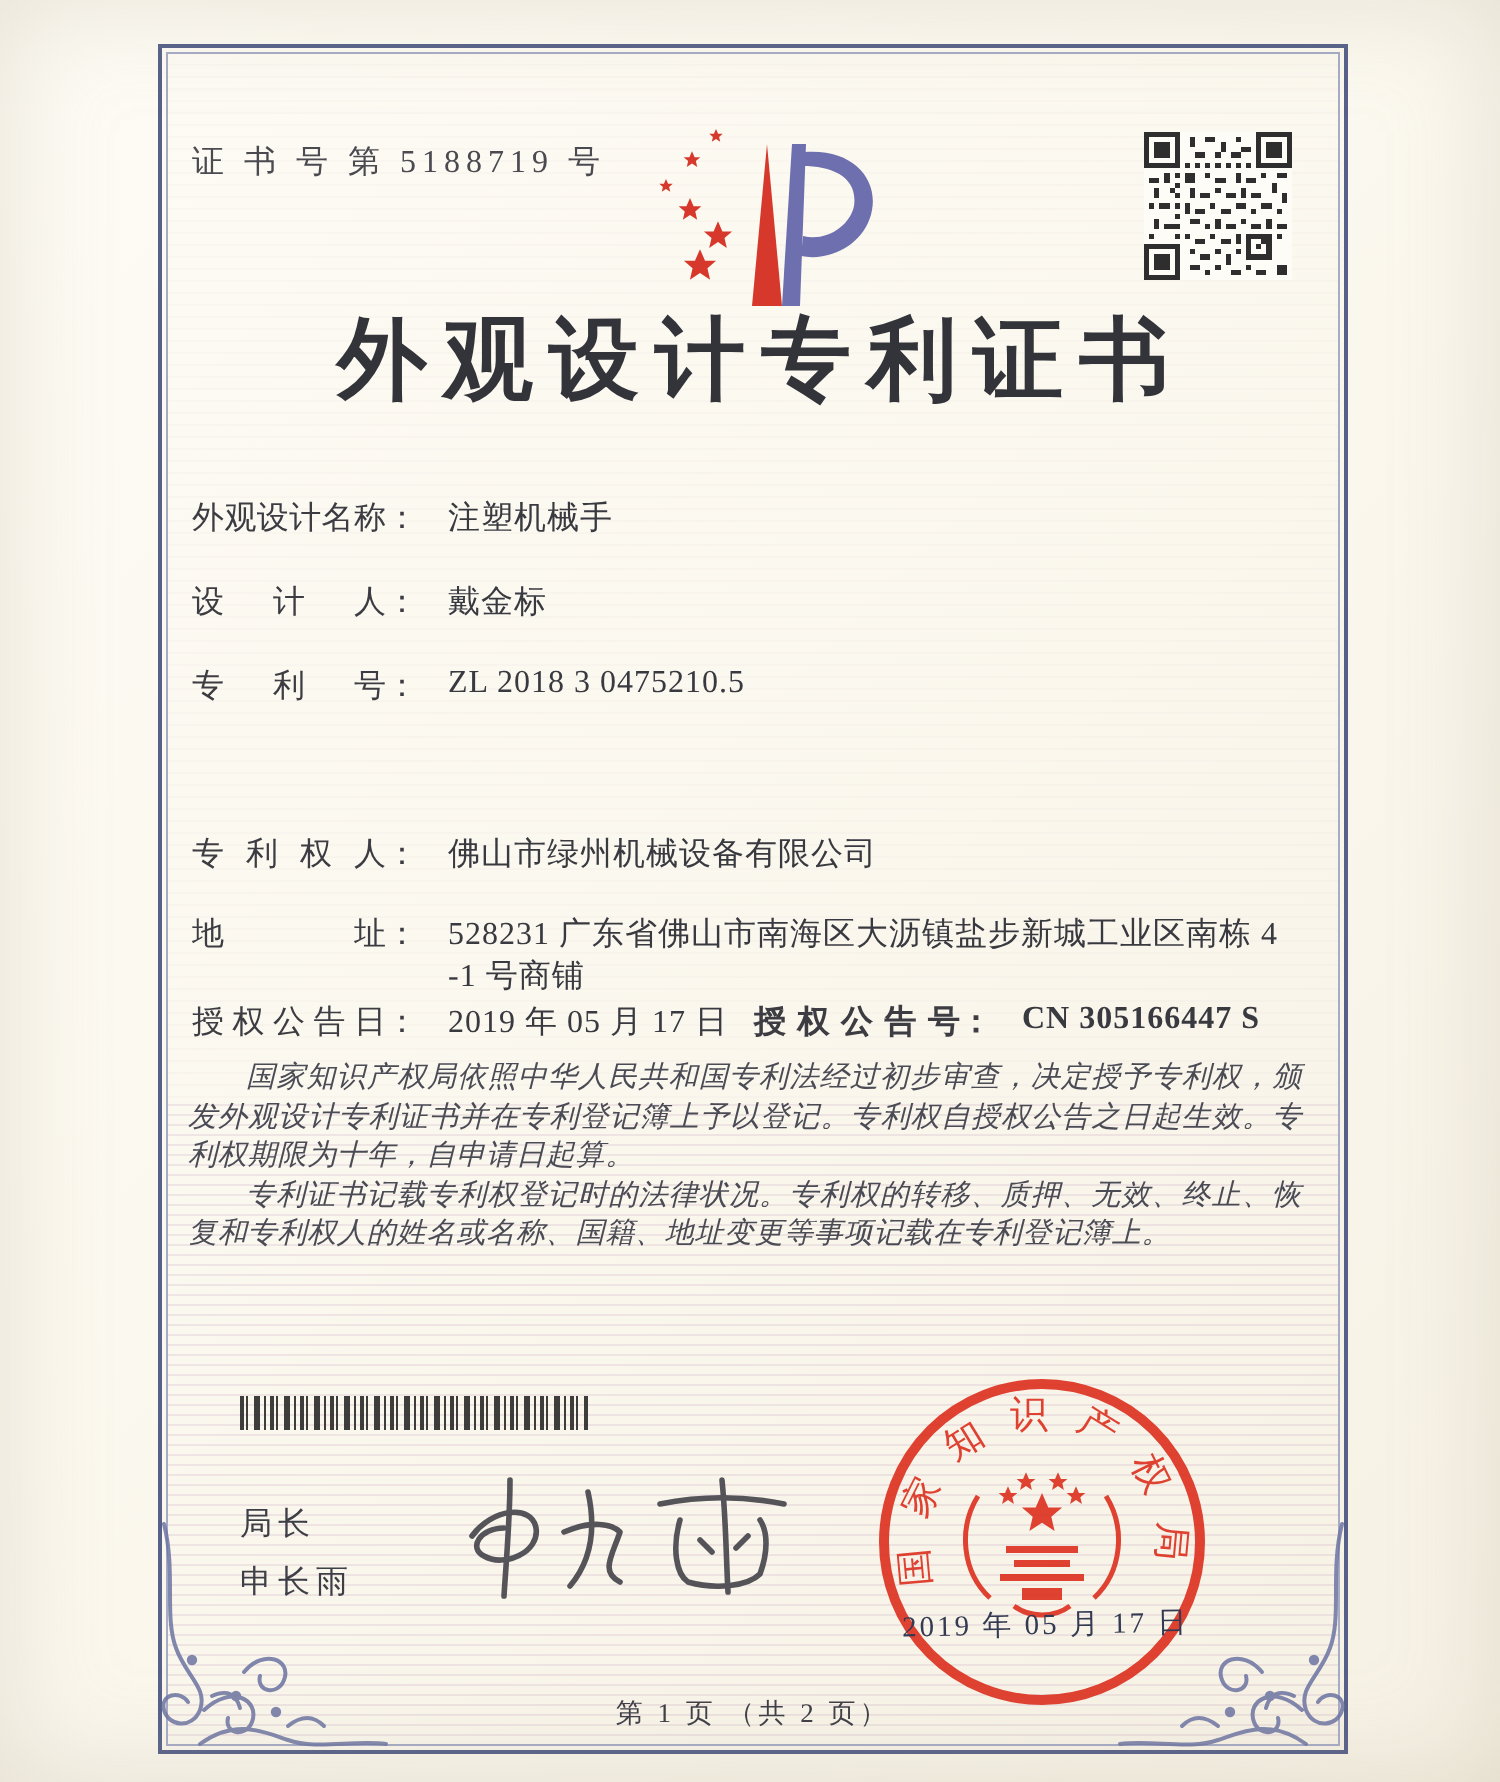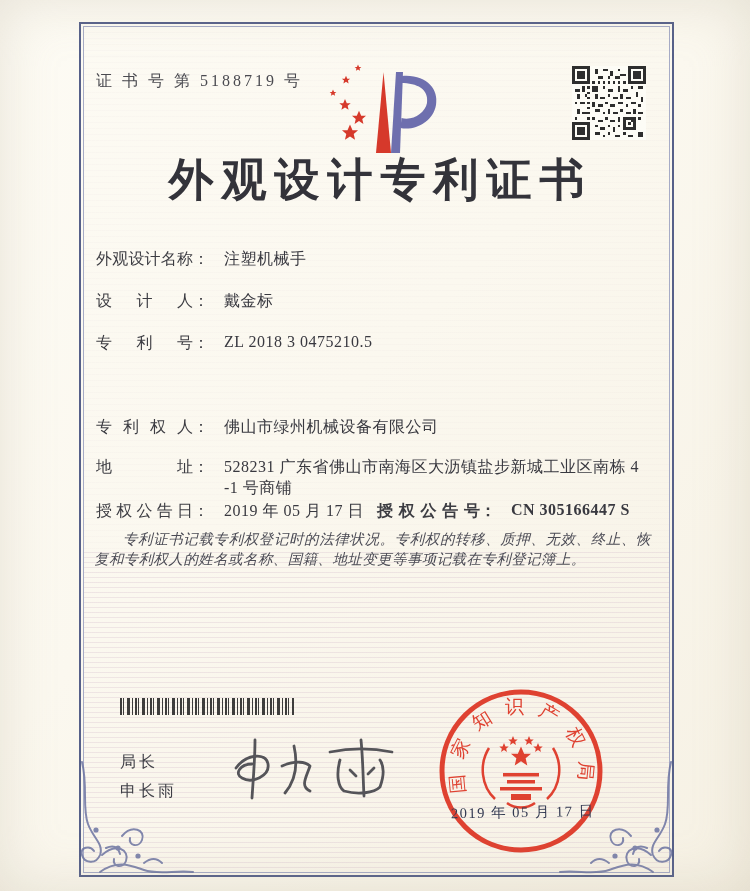--- a/index.html
+++ b/index.html
@@ -235,20 +235,21 @@
   <div class="frow" style="top:501px">
     <span>
       <span class="flabel">授权公告日</span><span class="fcolon">：</span><span class="fvalue">2019 年 05 月 17 日</span>
     </span>
     <span class="fgroup-right">
       <span class="flabel wide">授权公告号</span><span class="fcolon">：</span><span class="fvalue">CN 305166447 S</span>
     </span>
   </div>
 
   <div class="body-text">
+    <p>国家知识产权局依照中华人民共和国专利法经过初步审查，决定授予专利权，颁发外观设计专利证书并在专利登记簿上予以登记。专利权自授权公告之日起生效。专利权期限为十年，自申请日起算。</p>
     <p>专利证书记载专利权登记时的法律状况。专利权的转移、质押、无效、终止、恢复和专利权人的姓名或名称、国籍、地址变更等事项记载在专利登记簿上。</p>
   </div>
 
   <div class="barcode"></div>
 
   <div class="director-title">局长</div>
   <div class="director-name">申长雨</div>
 
   <svg class="signature" viewBox="0 0 195 82">
     <g fill="none" stroke="#3f3f46" stroke-width="2.8" stroke-linecap="round" stroke-linejoin="round" opacity=".88">
@@ -283,15 +284,16 @@
       <rect x="71" y="94" width="28" height="3.5" stroke="none"></rect>
       <rect x="64" y="101" width="42" height="3.5" stroke="none"></rect>
       <rect x="75" y="108" width="20" height="6" stroke="none"></rect>
       <path d="M53 62 C 43 78 45 100 59 113" fill="none" stroke-width="2.5"></path>
       <path d="M117 62 C 127 78 125 100 111 113" fill="none" stroke-width="2.5"></path>
       <path d="M71 117 C 79 123 91 123 99 117" fill="none" stroke-width="2.5"></path>
     </g>
   </svg>
   <div class="seal-date">2019 年 05 月 17 日</div>
 
+  <div class="footer">第 1 页 （共 2 页）</div>
 
   <div class="vignette"></div>
 </div>
 
 </body></html>

